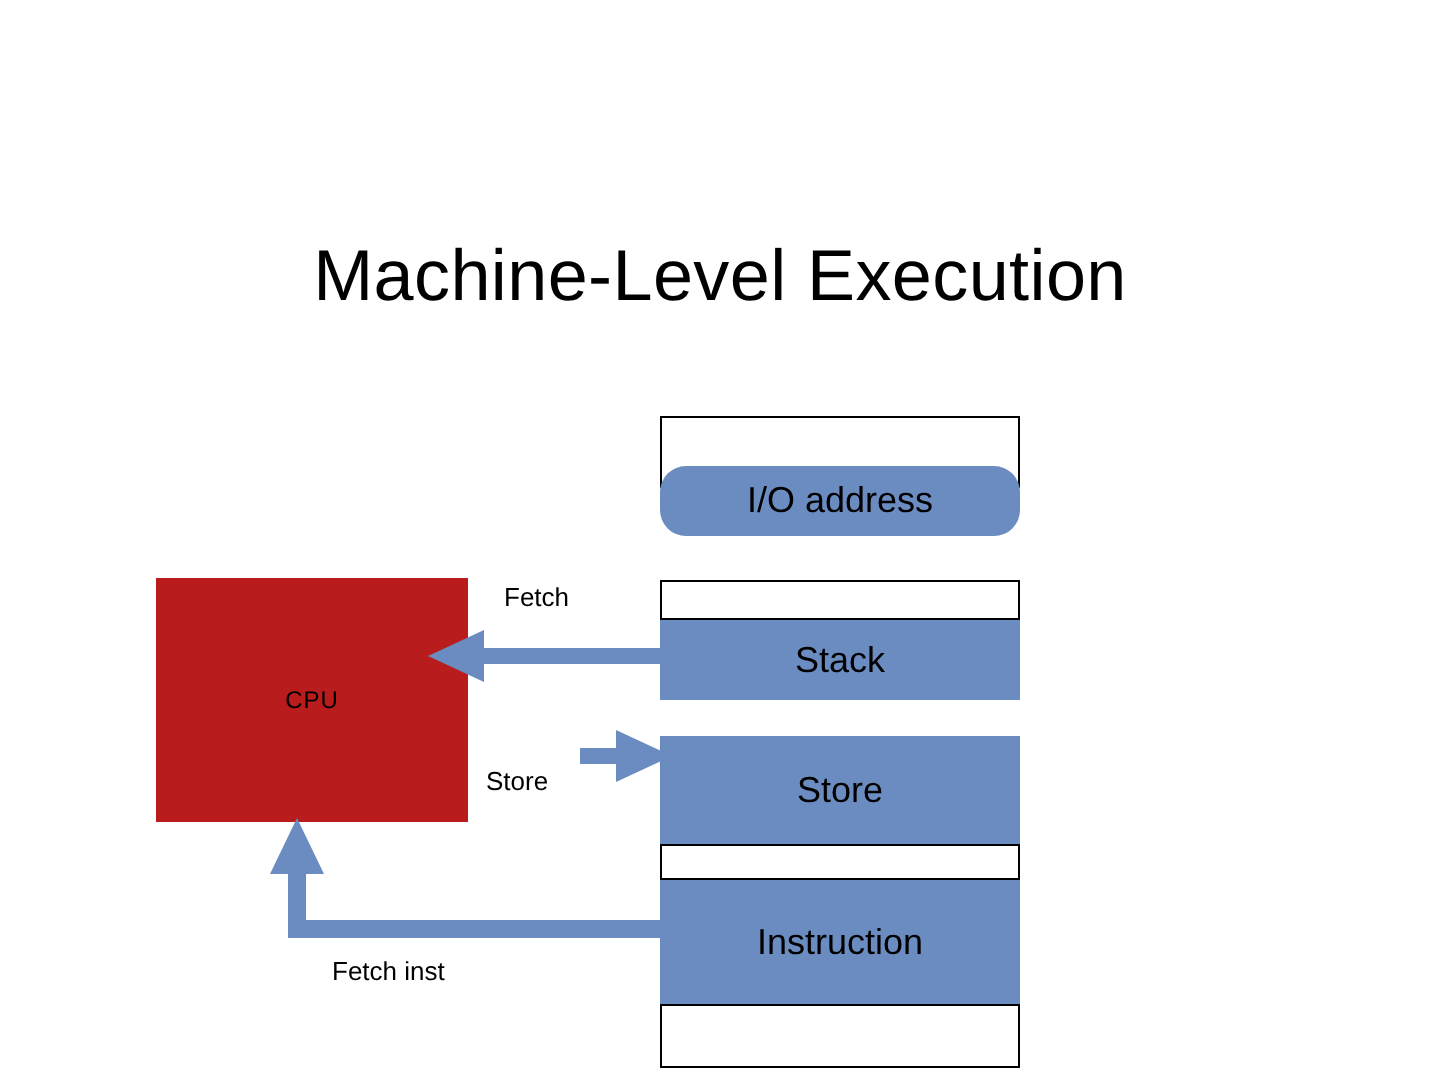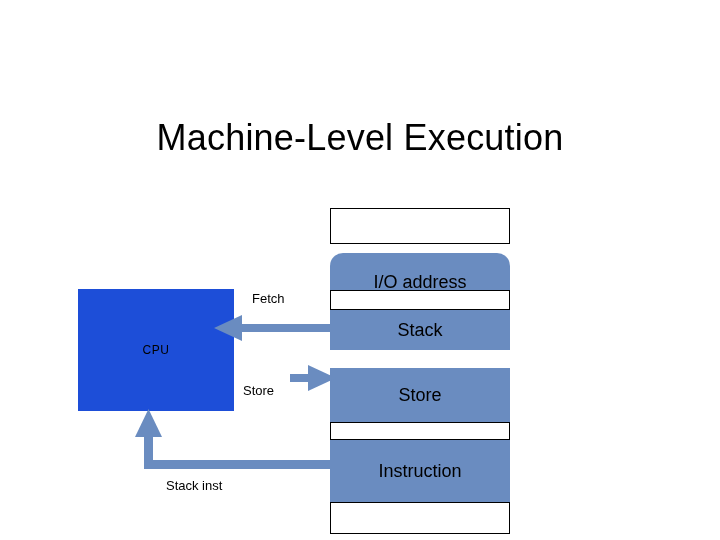--- a/index.html
+++ b/index.html
@@ -63,21 +63,21 @@
     border: none;
   }
 
   
   #cpu-box {
     position: absolute;
     left: 78px;
     top: 244px;
     width: 156px;
     height: 122px;
-    background: #1d4ed8;
+    background: #b91c1c;
     display: flex;
     align-items: center;
     justify-content: center;
     font-size: 12px;
     color: #000000;
     letter-spacing: 0.5px;
   }
 
   
   .arrow-label {
@@ -104,21 +104,21 @@
 
 <div id="slide">
 
   <div id="title">Machine-Level Execution</div>
 
 
   <div id="memory-column">
     <div class="mem-block" style="top:163px;height:36px;">
       <span></span>
     </div>
-    <div class="mem-block filled" style="top:208px;height:58px;border-radius:13px;">
+    <div class="mem-block filled" style="top:188px;height:35px;border-radius:13px;">
       <span>I/O address</span>
     </div>
     <div class="mem-block" style="top:245px;height:20px;">
       <span></span>
     </div>
     <div class="mem-block filled" style="top:265px;height:40px;">
       <span>Stack</span>
     </div>
     <div class="mem-block filled" style="top:323px;height:54px;">
       <span>Store</span>
@@ -152,15 +152,15 @@
 
     <g>
       <rect x="144" y="415" width="186" height="9" fill="#6a8cc0"></rect>
       <rect x="144" y="387" width="9" height="34" fill="#6a8cc0"></rect>
       <polygon points="148.5,364 135,392 162,392" fill="#6a8cc0"></polygon>
     </g>
   </svg>
 
   <div class="arrow-label" id="label-load">Fetch</div>
   <div class="arrow-label" id="label-store">Store</div>
-  <div class="arrow-label" id="label-fetch">Stack inst</div>
+  <div class="arrow-label" id="label-fetch">Fetch inst</div>
 
 </div>
 
 </body></html>

